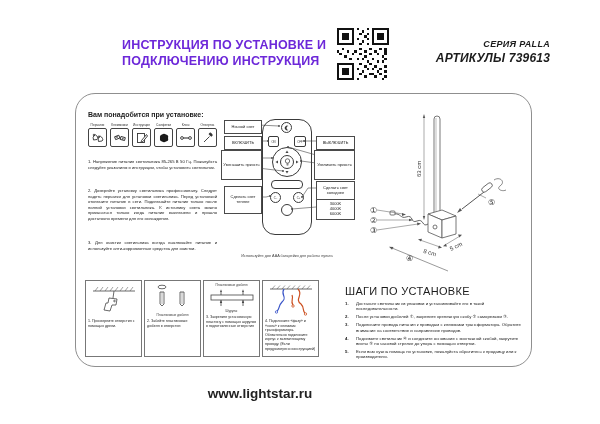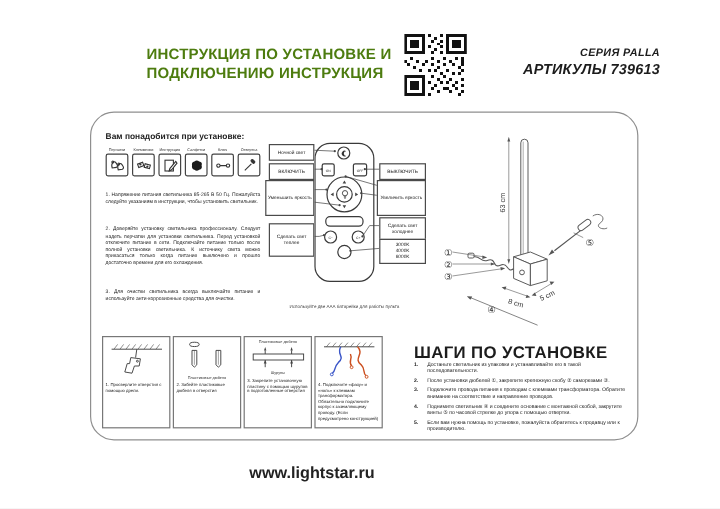--- a/index.html
+++ b/index.html
@@ -7,21 +7,21 @@
         font-family:"Liberation Sans",sans-serif;color:#1c1c1c;}
   
   .logo{position:absolute;left:58px;top:27px;width:54px;height:50px;border:1px solid #b5b5b5;
         background:#fff;display:flex;flex-direction:column;align-items:center;justify-content:center;}
   .logo-l1{font-family:"Liberation Serif",serif;font-weight:bold;font-size:11px;line-height:11px;letter-spacing:.5px;}
   .logo-l2{font-family:"Liberation Serif",serif;font-weight:bold;font-size:13px;line-height:13px;letter-spacing:1px;}
   .logo-group{font-size:4.5px;letter-spacing:3px;color:#9a9a9a;margin-top:1px;}
   .logo-flag{display:flex;width:40px;height:4px;margin-top:2px;border:0.5px solid #ccc;}
   .logo-flag span{flex:1;}
   .doc-title{position:absolute;left:122px;top:37px;font-size:12.5px;font-weight:bold;line-height:16px;
-             letter-spacing:.2px;color:#4d7c0f;}
+             letter-spacing:.2px;color:#6d28d9;}
   .qr{position:absolute;left:337px;top:28px;width:52px;height:52px;}
   .series-block{position:absolute;left:420px;top:39px;width:130px;text-align:right;font-style:italic;}
   .series{font-size:9px;font-weight:bold;letter-spacing:.3px;}
   .articles{font-size:12px;font-weight:bold;margin-top:2px;letter-spacing:.2px;}
   
   .panel{position:absolute;left:75px;top:93px;width:455px;height:272px;border:1px solid #8f8f8f;border-radius:20px;}
   
   .needs-heading{position:absolute;left:88px;top:111px;font-size:7px;font-weight:bold;}
   .tools-row{position:absolute;left:88px;top:123px;display:flex;gap:3px;}
   .tool{display:flex;flex-direction:column;align-items:center;width:19px;}
@@ -42,21 +42,21 @@
   .remote-caption{position:absolute;left:228px;top:254px;width:118px;text-align:center;font-size:3.8px;color:#444;}
   
   .lamp-svg{position:absolute;left:348px;top:108px;}
   
   .steps-panels{position:absolute;left:85px;top:280px;display:flex;gap:2px;}
   .spanel{width:57px;height:77px;border:0.8px solid #777;background:#fff;box-sizing:border-box;
           padding:2px;display:flex;flex-direction:column;align-items:center;}
   .spanel-caption{font-size:3.6px;line-height:4.6px;color:#222;margin-top:2px;align-self:stretch;}
   .spanel-label{font-size:3.2px;color:#333;text-align:center;}
   
-  .steps-heading{position:absolute;left:345px;top:285px;font-size:14px;font-weight:bold;letter-spacing:.3px;}
+  .steps-heading{position:absolute;left:345px;top:285px;font-size:11px;font-weight:normal;letter-spacing:.3px;}
   .steps-list{position:absolute;left:345px;top:301px;width:178px;}
   .step{display:flex;margin-bottom:2.5px;}
   .step-num{width:11px;flex:none;font-size:4.3px;line-height:5.4px;font-weight:bold;}
   .step-text{font-size:4.3px;line-height:5.4px;color:#222;}
   
   .footer{position:absolute;left:0;top:386px;width:520px;text-align:center;font-size:13.5px;font-weight:bold;color:#222;}
   svg{display:block;}
 </style>
 </head>
 <body>

